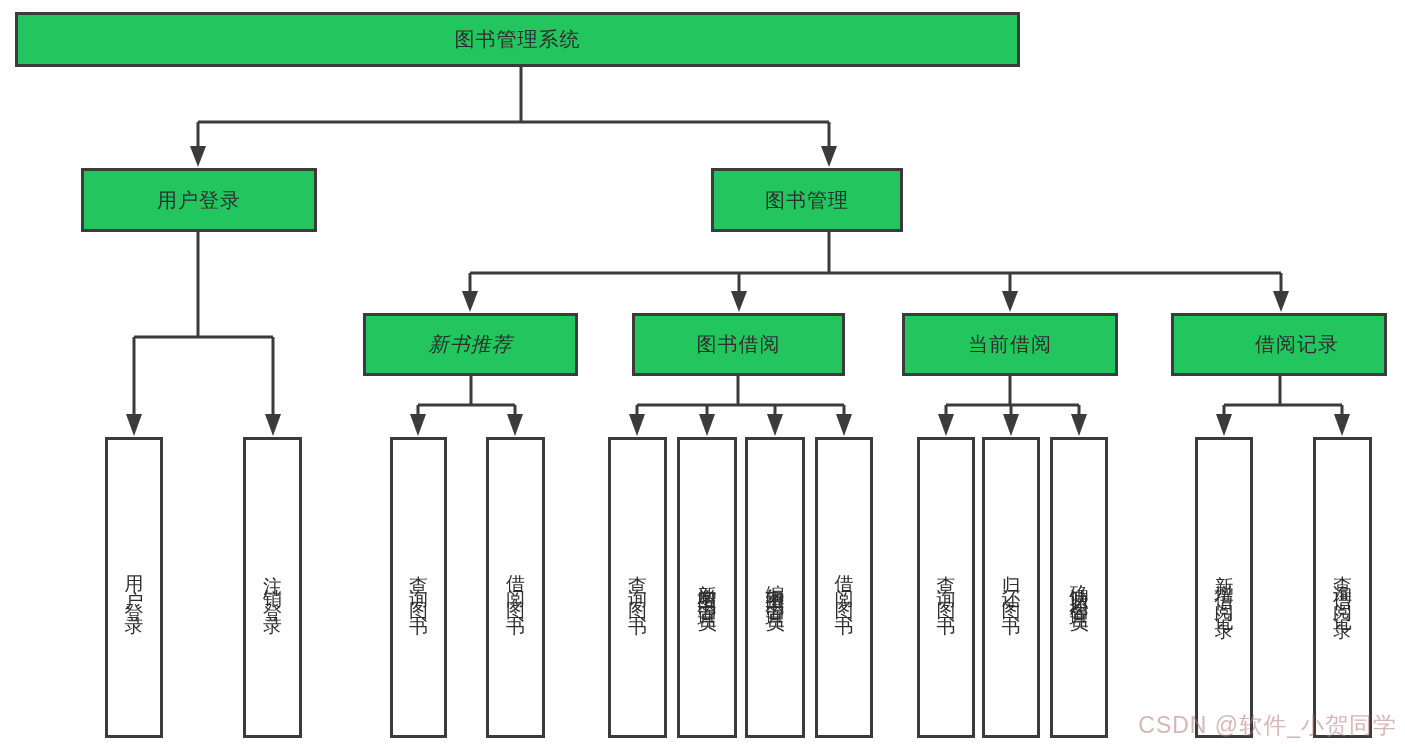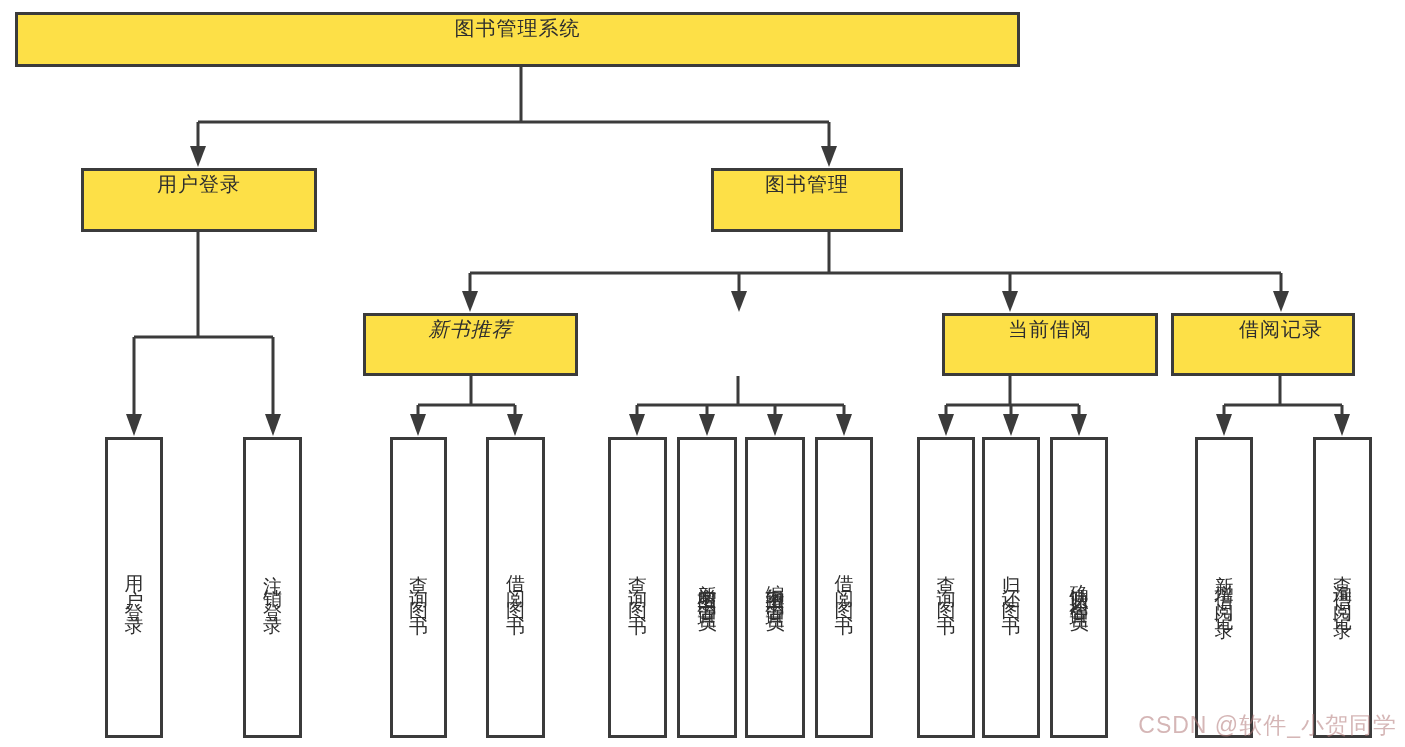--- a/index.html
+++ b/index.html
@@ -18,22 +18,23 @@
   #connectors {
     position: absolute;
     left: 0;
     top: 0;
     pointer-events: none;
   }
   .node {
     position: absolute;
     box-sizing: border-box;
     border: 3px solid #3b3b3b;
-    background: #fde047;
+    background: #22c55e;
     display: flex;
+    align-items: center;
     justify-content: center;
     color: #2e2e2e;
     font-size: 20px;
     letter-spacing: 1px;
     white-space: nowrap;
   }
   .node.h { height: 64px; }
   .leaf {
     position: absolute;
     box-sizing: border-box;
@@ -113,24 +114,27 @@
   <div class="node h" style="left:81px; top:168px; width:236px;">
     <span>用户登录</span>
   </div>
   <div class="node h" style="left:711px; top:168px; width:192px;">
     <span>图书管理</span>
   </div>
 
   <div class="node" style="left:363px; top:313px; width:215px; height:63px;font-style:italic;">
     <span>新书推荐</span>
   </div>
-  <div class="node" style="left:942px; top:313px; width:216px; height:63px;">
+  <div class="node" style="left:632px; top:313px; width:213px; height:63px;">
+    <span>图书借阅</span>
+  </div>
+  <div class="node" style="left:902px; top:313px; width:216px; height:63px;">
     <span>当前借阅</span>
   </div>
-  <div class="node" style="left:1171px; top:313px; width:184px; height:63px;padding-left:36px;">
+  <div class="node" style="left:1171px; top:313px; width:216px; height:63px;padding-left:36px;">
     <span>借阅记录</span>
   </div>
 
   <div class="leaf short" style="left:105px; width:58px;">
     <span>用户登录</span>
   </div>
   <div class="leaf short" style="left:243px; width:59px;">
     <span>注销登录</span>
   </div>
 

